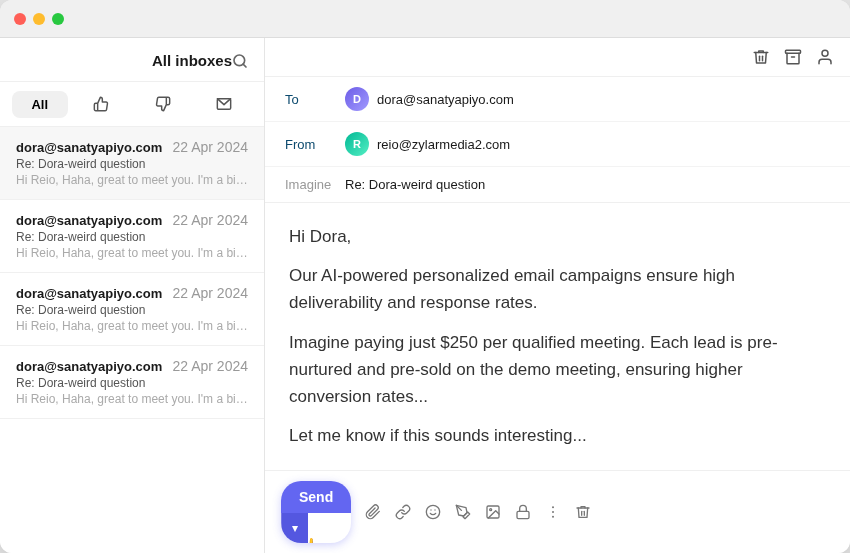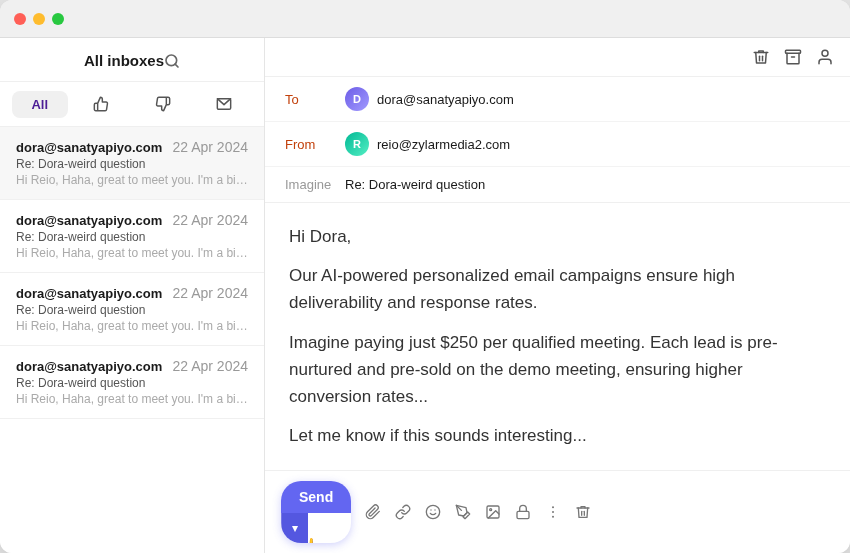--- a/index.html
+++ b/index.html
@@ -52,21 +52,21 @@
       width: 265px;
       background: #fff;
       border-right: 1px solid #e5e5e5;
       display: flex;
       flex-direction: column;
       flex-shrink: 0;
     }
     .sidebar-header {
       display: flex;
       align-items: center;
-      justify-content: center;
+      justify-content: flex-end;
       padding: 14px 16px 12px;
       border-bottom: 1px solid #efefef;
     }
     .sidebar-title {
       font-size: 15px;
       font-weight: 600;
       color: #1a1a1a;
     }
     .search-icon-btn {
       background: none;
@@ -93,21 +93,21 @@
       border-radius: 8px;
       cursor: pointer;
       border: none;
       background: none;
       font-size: 13px;
       color: #555;
     }
     .filter-tab.active {
       background: #f0f0f0;
       font-weight: 600;
-      color: #4c1d95;
+      color: #000000;
     }
     .email-list {
       flex: 1;
       overflow-y: auto;
     }
     .email-item {
       padding: 12px 16px;
       border-bottom: 1px solid #f0f0f0;
       cursor: pointer;
     }
@@ -172,21 +172,21 @@
       display: flex;
       align-items: center;
       padding: 10px 20px;
       border-bottom: 1px solid #f3f3f3;
     }
     .email-field-row:last-child {
       border-bottom: none;
     }
     .field-label {
       font-size: 13px;
-      color: #c2410c;
+      color: #0c4a6e;
       width: 60px;
       flex-shrink: 0;
     }
     .field-avatar {
       width: 24px;
       height: 24px;
       border-radius: 50%;
       margin-right: 8px;
       flex-shrink: 0;
       overflow: hidden;

